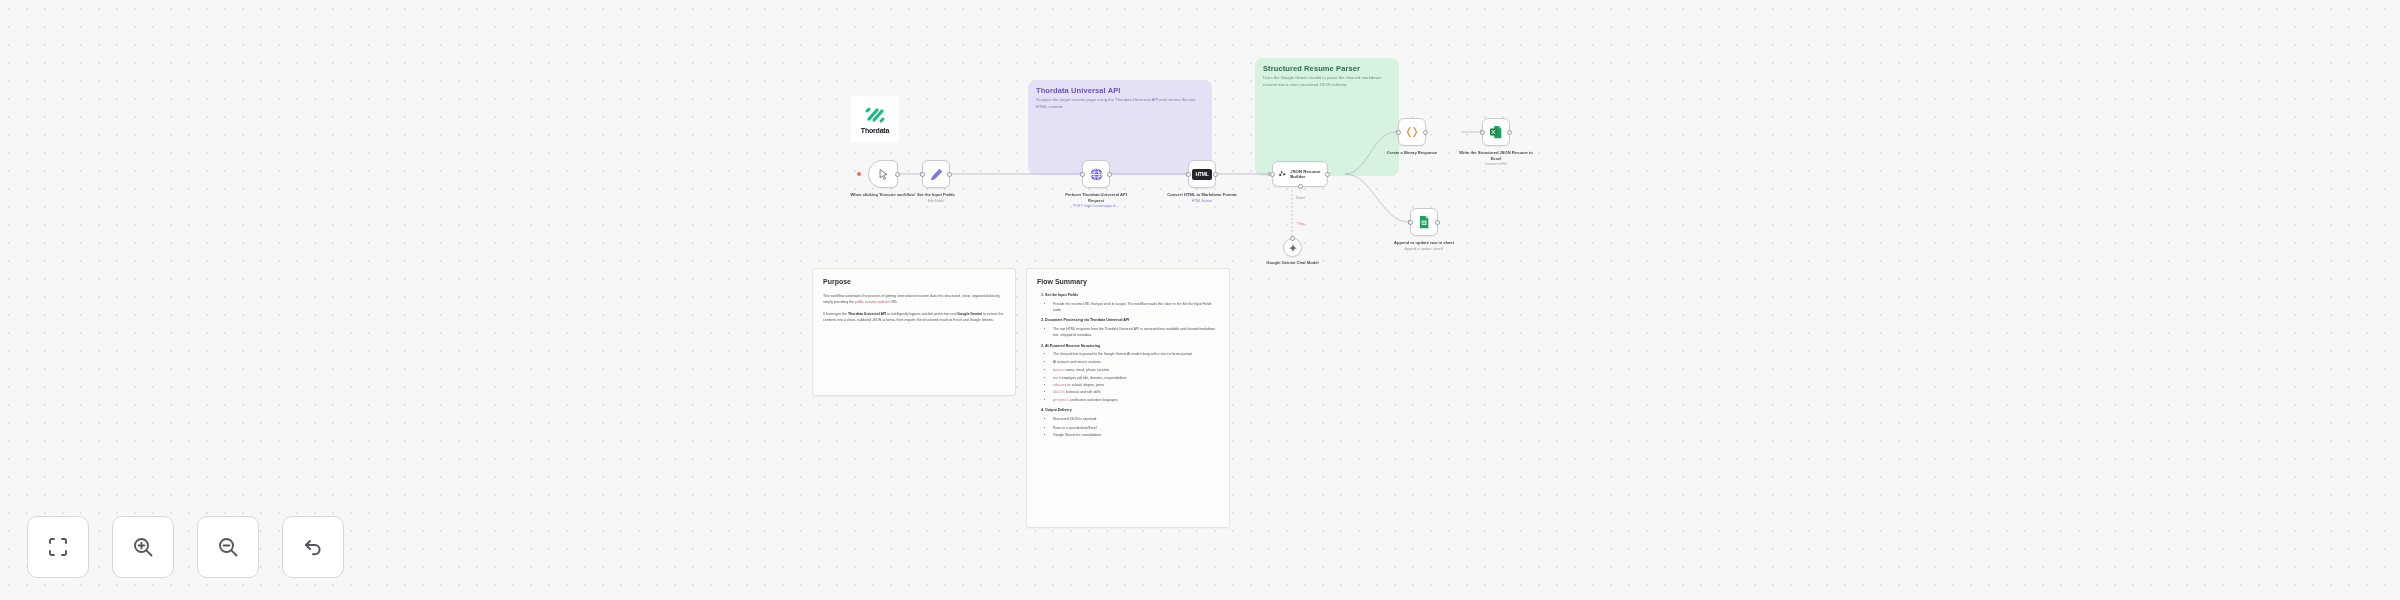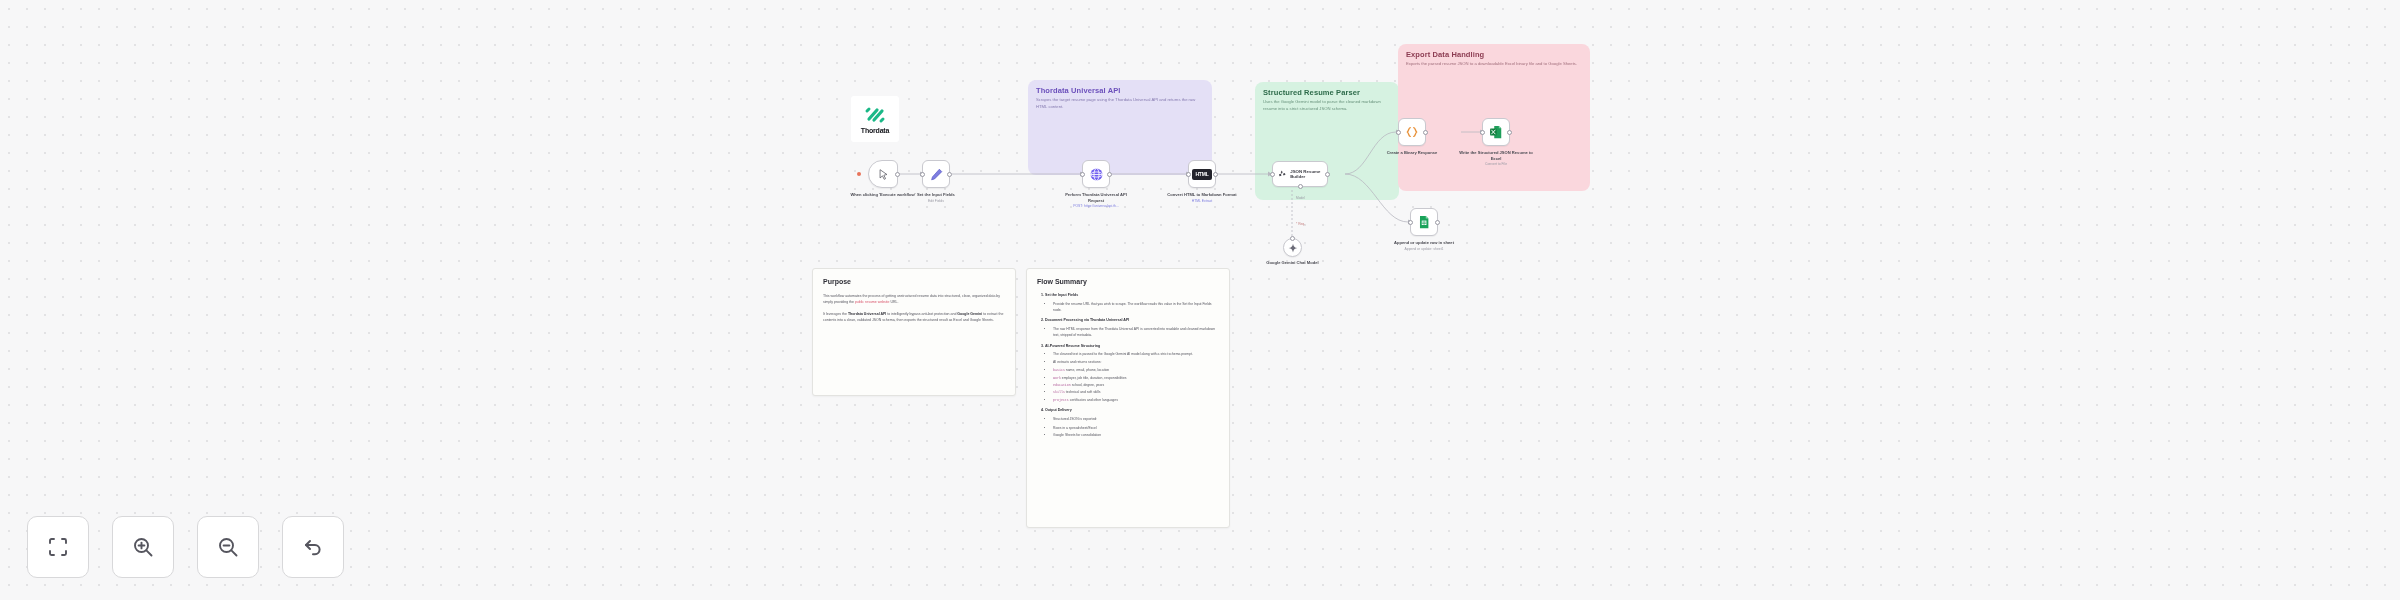--- a/index.html
+++ b/index.html
@@ -28,21 +28,21 @@
     padding: 6px 8px 2px 8px;
   }
   .group .g-desc {
     font-size: 4.2px; line-height: 1.55;
     padding: 0 8px 6px 8px;
     opacity: .72;
   }
   #grp-api   { left:1028px; top:80px;  width:184px; height:95px;  background:#e4e0f6; }
   #grp-api   .g-title { color:#6b4fbb; }
   #grp-api   .g-desc  { color:#5d4f92; }
-  #grp-parser{ left:1255px; top:82px;  width:144px; height:118px; background:#d6f2e1; }
+  #grp-parser{ left:1255px; top:58px;  width:144px; height:118px; background:#d6f2e1; }
   #grp-parser .g-title { color:#2d6b4a; }
   #grp-parser .g-desc  { color:#3b6b53; }
   #grp-export{ left:1398px; top:44px;  width:192px; height:147px; background:#fad7dd; }
   #grp-export .g-title { color:#8c3c52; }
   #grp-export .g-desc  { color:#7d4454; }
 
   
   #wires { position:absolute; left:0; top:0; width:2400px; height:600px; pointer-events:none; }
 
   
@@ -146,24 +146,20 @@
   <div class="group" id="grp-api">
     <div class="g-title">Thordata Universal API</div>
     <div class="g-desc">Scrapes the target resume page using the Thordata Universal API and returns the raw HTML content.</div>
   </div>
 
   <div class="group" id="grp-parser">
     <div class="g-title">Structured Resume Parser</div>
     <div class="g-desc">Uses the Google Gemini model to parse the cleaned markdown resume into a strict structured JSON schema.</div>
   </div>
 
-  <div class="group" id="grp-export">
-    <div class="g-title">Export Data Handling</div>
-    <div class="g-desc">Exports the parsed resume JSON to a downloadable Excel binary file and to Google Sheets.</div>
-  </div>
 
   <div id="logo-card">
     <svg width="22" height="20" viewBox="0 0 22 20">
       <g stroke="#1bb887" stroke-width="3.2" stroke-linecap="round">
         <line x1="5" y1="14" x2="13" y2="5"></line>
         <line x1="10" y1="15" x2="18" y2="6"></line>
       </g>
       <line x1="3" y1="6" x2="5" y2="4" stroke="#1bb887" stroke-width="3" stroke-linecap="round"></line>
       <line x1="17" y1="16" x2="19" y2="14" stroke="#1bb887" stroke-width="3" stroke-linecap="round"></line>
     </svg>

